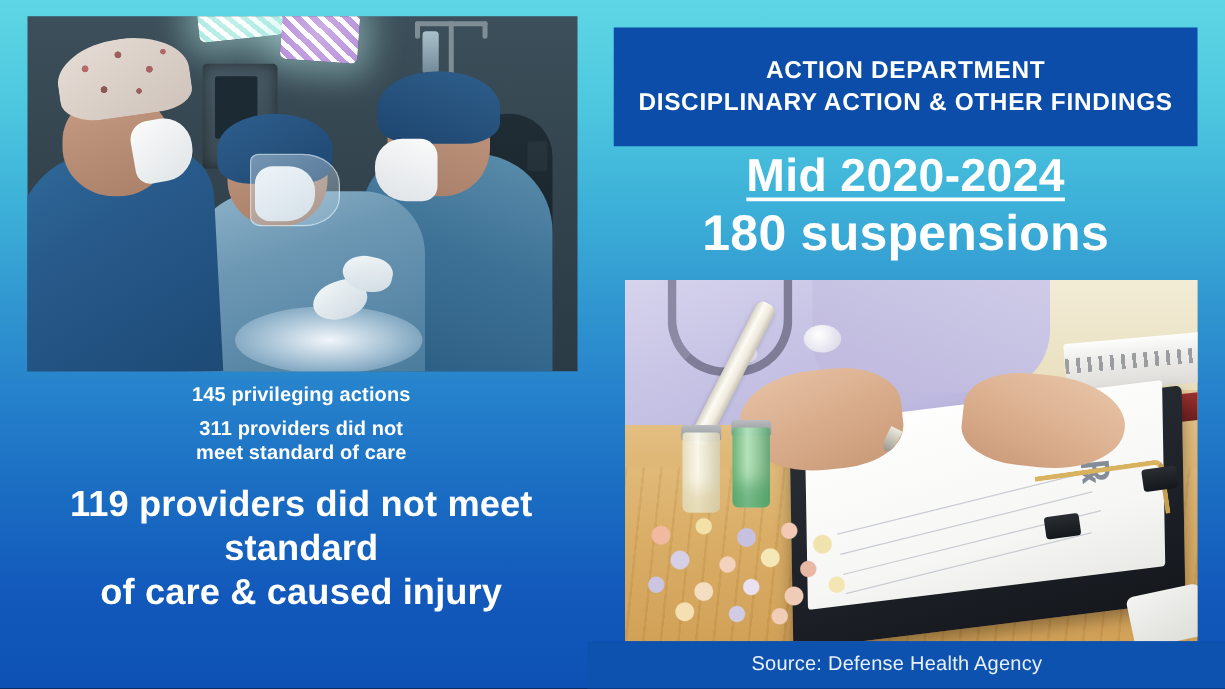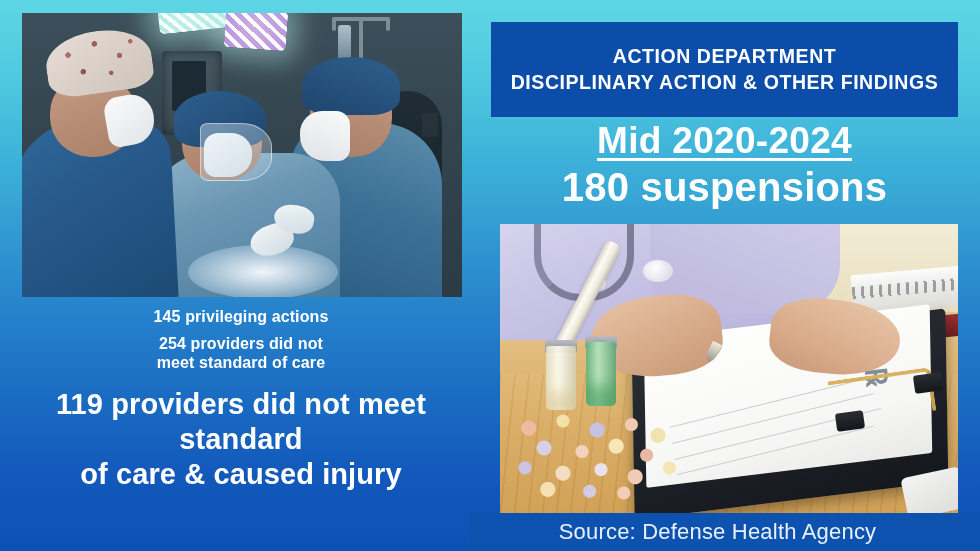--- a/index.html
+++ b/index.html
@@ -421,21 +421,21 @@
   #source-strip {
     position: absolute;
     left: 470px; top: 513px; width: 510px; height: 38px;
     background: #0e52b0;
   }
   #source-text {
     position: absolute;
     left: 470px; top: 513px; width: 495px; height: 38px;
     display: flex; align-items: center; justify-content: center;
     color: #e8f1fb;
-    font-size: 22px;
+    font-size: 16px;
     font-weight: 400;
     letter-spacing: .2px;
   }
 </style>
 </head>
 <body>
 
 <div id="canvas">
 
   <div class="photo" id="surgery-photo">
@@ -519,21 +519,21 @@
     <div class="vial" id="vial-1"></div>
     <div class="vial-cap" id="vial-cap-2"></div>
     <div class="vial" id="vial-2"></div>
     <div id="pill-pile"></div>
     <div id="phone-white"></div>
   </div>
 
   <div id="left-stats">
     <div class="left-stat">145 privileging actions</div>
     <div class="left-stat">
-      <div>254 providers did not</div>
+      <div>311 providers did not</div>
       <div>meet standard of care</div>
     </div>
     <div class="left-stat" id="left-stat-3">
       <div>119 providers did not meet standard</div>
       <div>of care &amp; caused injury</div>
     </div>
   </div>
 
   <div id="source-strip"></div>
   <div id="source-text">Source: Defense Health Agency</div>

